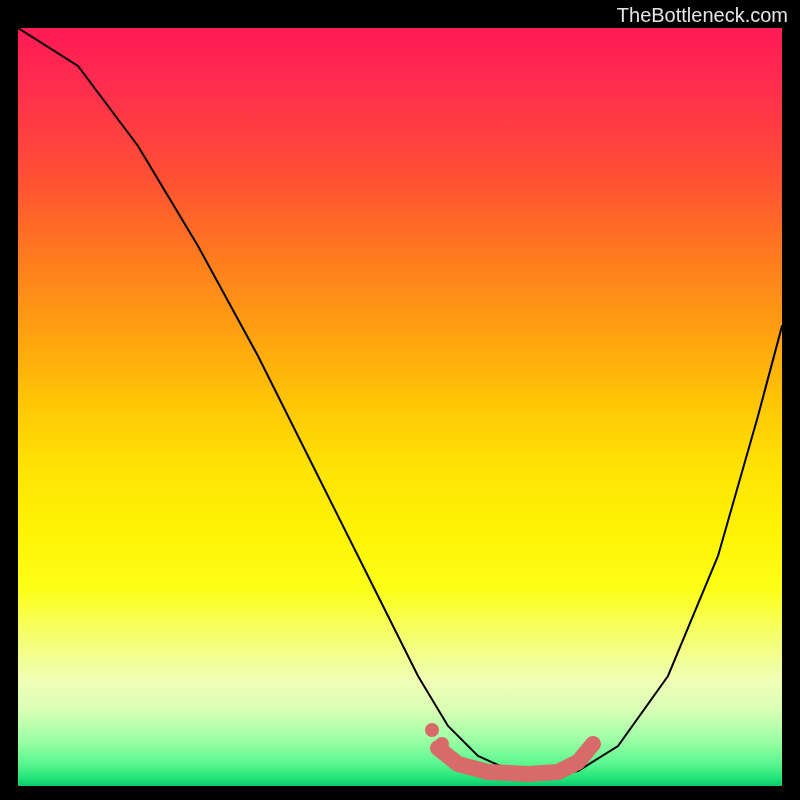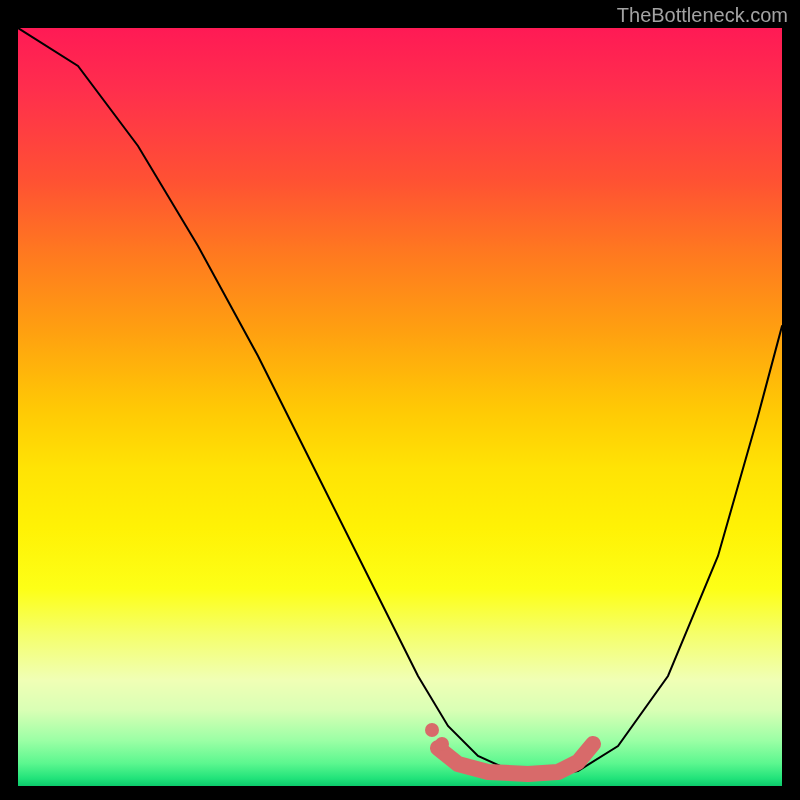--- a/index.html
+++ b/index.html
@@ -7,21 +7,21 @@
     width: 800px;
     height: 800px;
     background: #000;
     position: relative;
     font-family: Arial, sans-serif;
   }
   .watermark {
     position: absolute;
     top: 4px;
     right: 12px;
-    color: #a3a3a3;
+    color: #e5e5e5;
     font-size: 20px;
     font-weight: 500;
     z-index: 10;
   }
   .plot-area {
     position: absolute;
     left: 18px;
     top: 28px;
     width: 764px;
     height: 758px;

